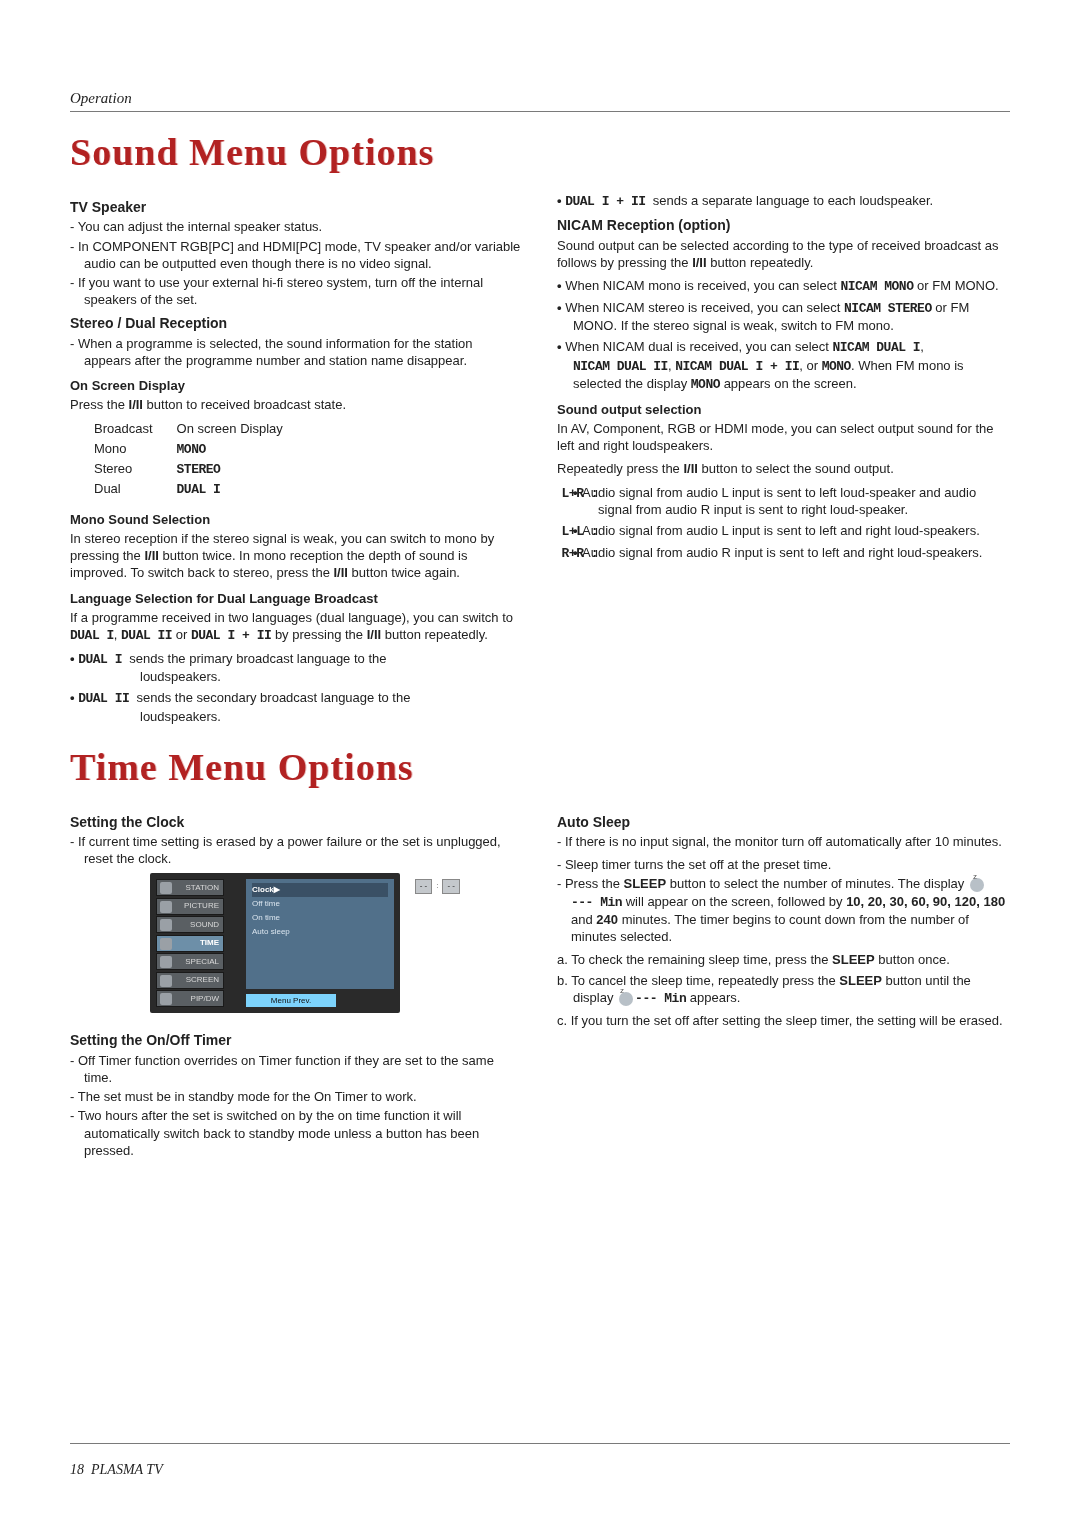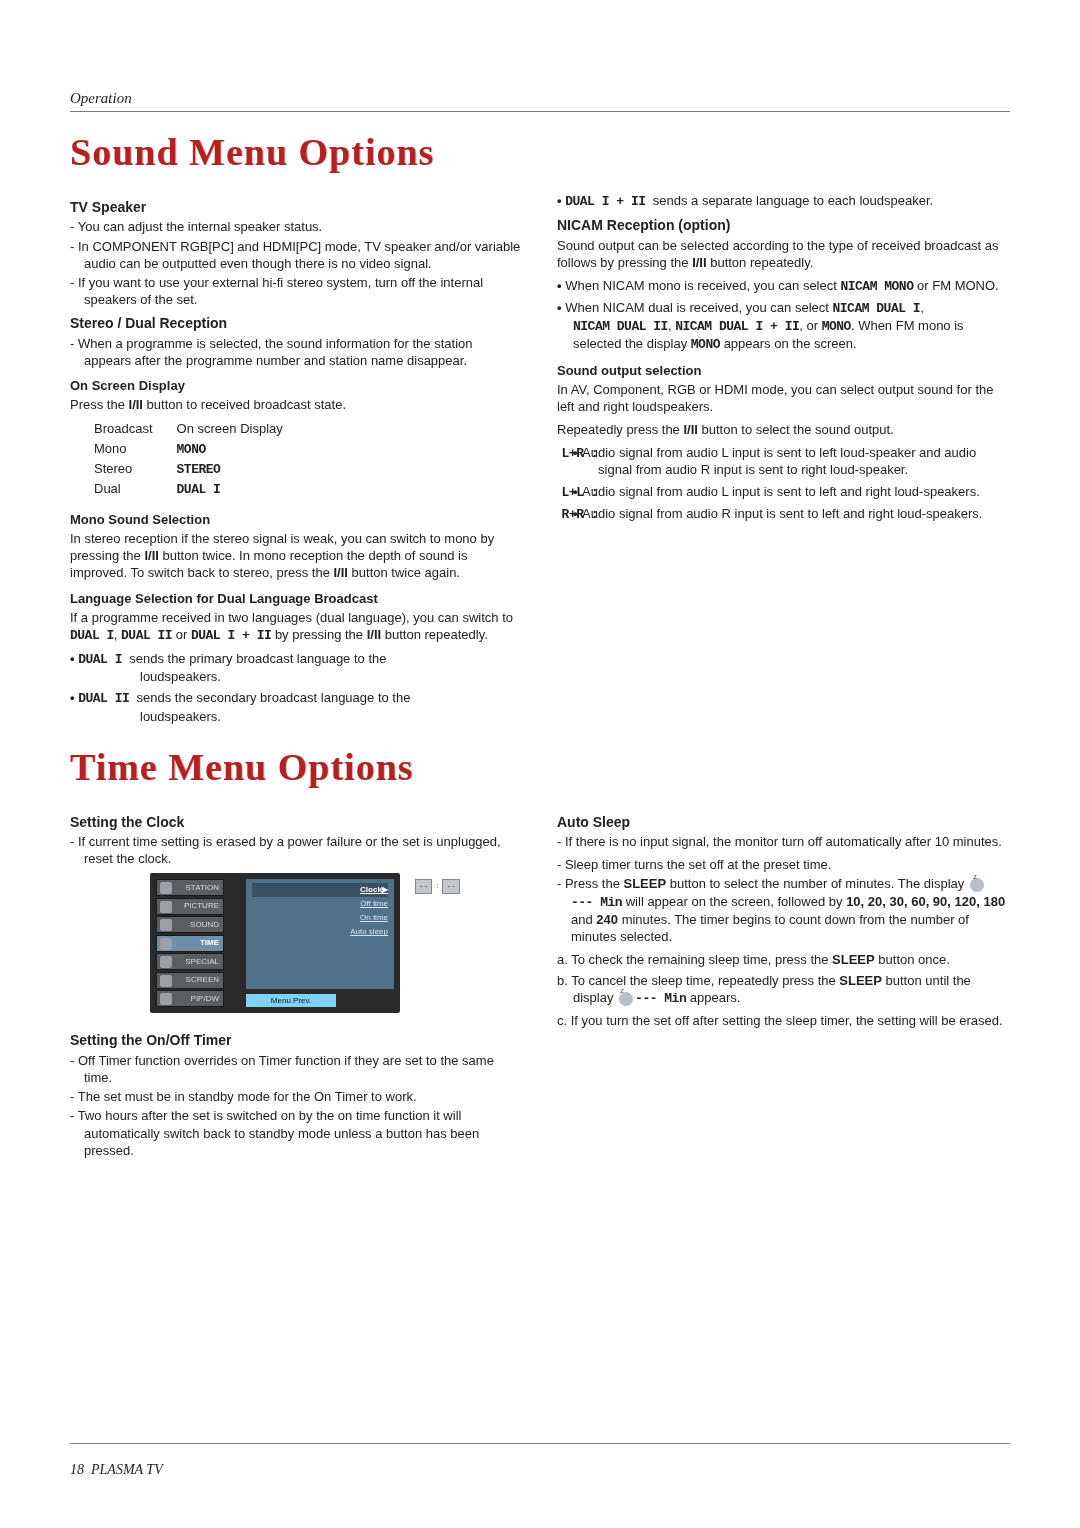--- a/index.html
+++ b/index.html
@@ -88,21 +88,21 @@
     position: absolute; left: 3px; top: 2px; width: 12px; height: 12px;
     background: #9aa0a6; border-radius: 2px;
   }
   .tv-pane-right {
     position: absolute; left: 96px; right: 6px; top: 6px; bottom: 24px;
     background: #51708a;
     color: #d9e4ee;
     font-size: 8px;
     padding: 4px 6px;
   }
-  .tv-pane-right .row { display: flex; justify-content: flex-end; height: 14px; align-items: center; text-decoration: underline; }
+  .tv-pane-right .row { display: flex; justify-content: flex-start; height: 14px; align-items: center; }
   .tv-pane-right .row.hi { background: #3a5065; color: #fff; font-weight: bold; }
   .tv-menu-prev {
     position: absolute; left: 96px; bottom: 6px; height: 13px; width: 90px;
     background: #7dd3fc; font-size: 8px; color: #111;
     display: flex; align-items: center; justify-content: center;
   }
   .tv-time-boxes {
     position: absolute; right: -60px; top: 6px;
     display: flex; gap: 4px; align-items: center;
     font-size: 8px; color: #666;
@@ -195,20 +195,21 @@
     <ul class="dot">
       <li><span class="term">DUAL I + II</span>&nbsp; <span>sends a separate language to each loudspeaker.</span></li>
     </ul>
 
     <div class="subhead">NICAM Reception (option)</div>
     <div class="para">
       <span>Sound output can be selected according to the type of received broadcast as follows by pressing the </span><b>I/II</b><span> button repeatedly.</span>
     </div>
     <ul class="dot">
       <li><span>When NICAM mono is received, you can select </span><span class="term">NICAM MONO</span><span> or FM MONO.</span></li>
+      <li><span>When NICAM stereo is received, you can select </span><span class="term">NICAM STEREO</span><span> or FM MONO. If the stereo signal is weak, switch to FM mono.</span></li>
       <li><span>When NICAM dual is received, you can select </span><span class="term">NICAM DUAL I</span>, <span class="term">NICAM DUAL II</span>, <span class="term">NICAM DUAL I + II</span>, or <span class="term">MONO</span><span>. When FM mono is selected the display </span><span class="term">MONO</span><span> appears on the screen.</span></li>
     </ul>
 
     <div class="subhead-sm">Sound output selection</div>
     <div class="para">In AV, Component, RGB or HDMI mode, you can select output sound for the left and right loudspeakers.</div>
     <div class="para">
       <span>Repeatedly press the </span><b>I/II</b><span> button to select the sound output.</span>
     </div>
     <ul class="dot-rows">
       <li>

